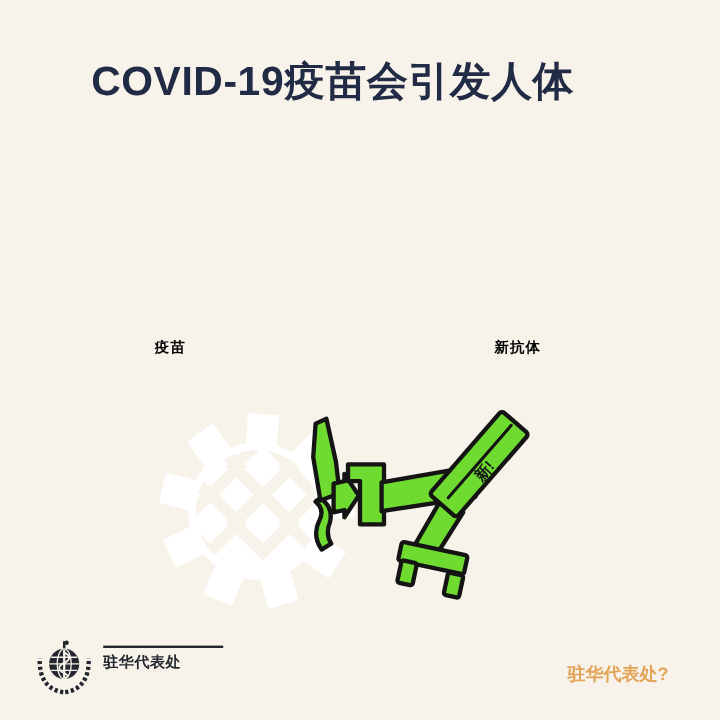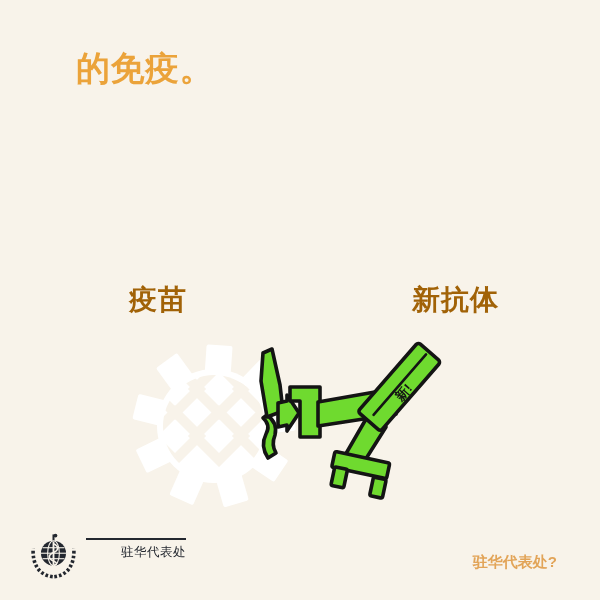--- a/index.html
+++ b/index.html
@@ -15,54 +15,54 @@
     color:var(--navy);
   }
   .heading{
     position:absolute;left:76px;top:47px;width:500px;
     font-size:34px;line-height:43px;font-weight:bold;letter-spacing:.5px;
   }
   .heading-line{white-space:nowrap;}
   .tone-navy{color:var(--navy);}
   .tone-orange{color:var(--orange);}
   .fig-label{
-    position:absolute;top:281px;font-size:28px;font-weight:bold;
-    color:#a16207;letter-spacing:1px;white-space:nowrap;
+    position:absolute;top:281px;font-size:12px;font-weight:bold;
+    color:#000000;letter-spacing:1px;white-space:nowrap;
   }
   .fig-label.vaccine{left:129px;}
   .fig-label.antibody{left:412px;}
   .illustration{position:absolute;left:120px;top:325px;width:360px;height:190px;}
   .footer-logo{
     position:absolute;left:30px;top:527px;display:flex;align-items:flex-start;gap:9px;
   }
   .emblem{width:47px;height:54px;flex:0 0 auto;}
   .logo-text{padding-top:7px;}
   .org-name{
     font-size:17px;font-weight:bold;color:var(--ink);
     letter-spacing:.5px;white-space:nowrap;
   }
   .logo-rule{width:100px;height:2px;background:var(--ink);margin-top:4px;}
   .office{
-    font-size:12.5px;font-weight:normal;color:var(--ink);
-    letter-spacing:.5px;margin-top:4px;white-space:nowrap;text-align:right;
+    font-size:12.5px;font-weight:bold;color:var(--ink);
+    letter-spacing:.5px;margin-top:4px;white-space:nowrap;
   }
   .footer-link{
     position:absolute;right:43px;top:553px;font-size:15px;font-weight:bold;
     color:var(--link);text-decoration:none;white-space:nowrap;cursor:pointer;
   }
   .svg-tag{
     font-family:"Liberation Sans","DejaVu Sans",sans-serif;
     font-size:13px;font-weight:bold;
   }
 </style>
 </head>
 <body>
 
 <h1 class="heading">
-    <div class="heading-line"><span class="tone-orange">的免疫。</span></div>
+    <div class="heading-line"><span class="tone-navy">COVID-19疫苗会引发人体</span></div>
   </h1>
 
 <div class="fig-label vaccine">疫苗</div>
 <div class="fig-label antibody">新抗体</div>
 
 <svg class="illustration" viewBox="0 0 360 190" aria-hidden="true">
   <defs>
     <clipPath id="virusClip">
         <circle cx="94" cy="101" r="51"></circle>
       </clipPath>

